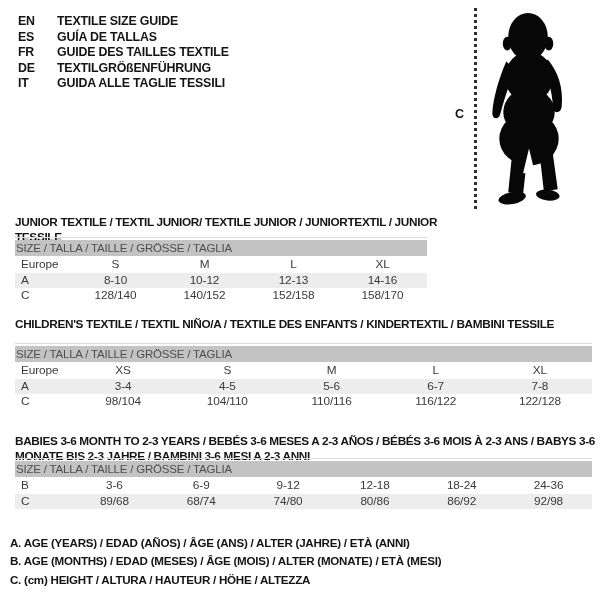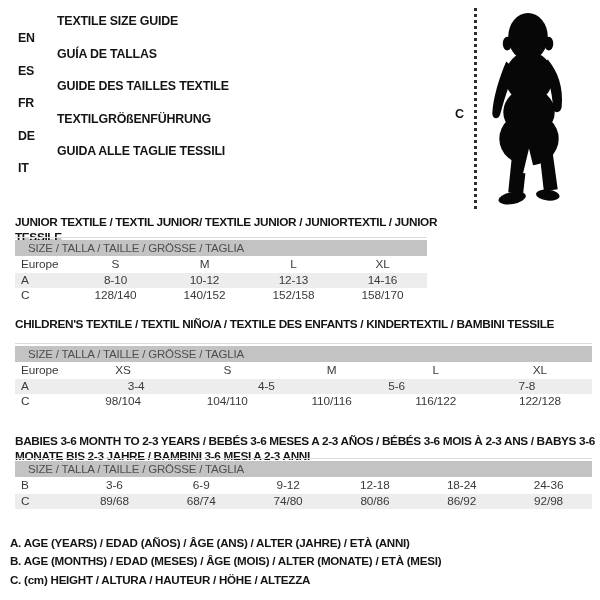--- a/index.html
+++ b/index.html
@@ -3,21 +3,21 @@
 <meta charset="utf-8">
 <style>
   html,body{margin:0;padding:0;background:#fff;}
   .page{
     position:relative;width:600px;height:600px;background:#fff;overflow:hidden;
     font-family:"Liberation Sans", sans-serif;color:#141414;
   }
   
   .langs{position:absolute;left:18px;top:14px;}
   .lang-row{display:flex;font-weight:bold;font-size:12.4px;line-height:15.5px;letter-spacing:-0.2px;}
-  .lang-code{flex:0 0 39px;margin-top:17px;}
+  .lang-code{flex:0 0 39px;}
   
   .dash-line{
     position:absolute;left:474px;top:8px;width:3px;height:203px;
     background:repeating-linear-gradient(to bottom,#2e2e2e 0 3px,transparent 3px 6px);
   }
   .c-label{position:absolute;left:455px;top:107px;font-weight:bold;font-size:12.5px;}
   .baby-svg{position:absolute;left:482px;top:10px;width:96px;height:198px;}
   
   .sec-title{
     position:absolute;left:15px;width:582px;font-weight:bold;font-size:11.8px;
@@ -26,21 +26,21 @@
   .t1-title{top:215px;width:430px;}
   .t2-title{top:317px;}
   .t3-title{top:434px;}
   
   .tbl{position:absolute;border-top:1px solid #dcdcdc;padding-top:2px;}
   .t1{left:15px;top:237px;width:412px;}
   .t2{left:15px;top:343px;width:577px;}
   .t3{left:15px;top:458px;width:577px;}
   .band{
     background:#c3c3c3;color:#4e4e4e;font-size:11.5px;line-height:16px;height:16px;
-    padding-left:13px;letter-spacing:-0.2px;margin-bottom:1px;
+    padding-left:1px;letter-spacing:-0.2px;margin-bottom:1px;
   }
   .trow{display:flex;line-height:15.5px;font-size:11.8px;color:#3a3a3a;letter-spacing:-0.1px;}
   .trow.shade{background:#ededed;}
   .cell{flex:1;text-align:center;}
   .cell.label{flex:0 0 50px;text-align:left;padding-left:6px;}
   
   .footnotes{position:absolute;left:10px;top:534px;}
   .foot-line{font-weight:bold;font-size:11.6px;line-height:18.4px;letter-spacing:-0.25px;color:#141414;}
 </style>
 </head>
@@ -126,20 +126,21 @@
         <span class="cell">S</span>
         <span class="cell">M</span>
         <span class="cell">L</span>
         <span class="cell">XL</span>
       </div>
       <div class="trow shade">
         <span class="cell label">A</span>
         <span class="cell">3-4</span>
         <span class="cell">4-5</span>
         <span class="cell">5-6</span>
+        <span class="cell">6-7</span>
         <span class="cell">7-8</span>
       </div>
       <div class="trow">
         <span class="cell label">C</span>
         <span class="cell">98/104</span>
         <span class="cell">104/110</span>
         <span class="cell">110/116</span>
         <span class="cell">116/122</span>
         <span class="cell">122/128</span>
       </div>

